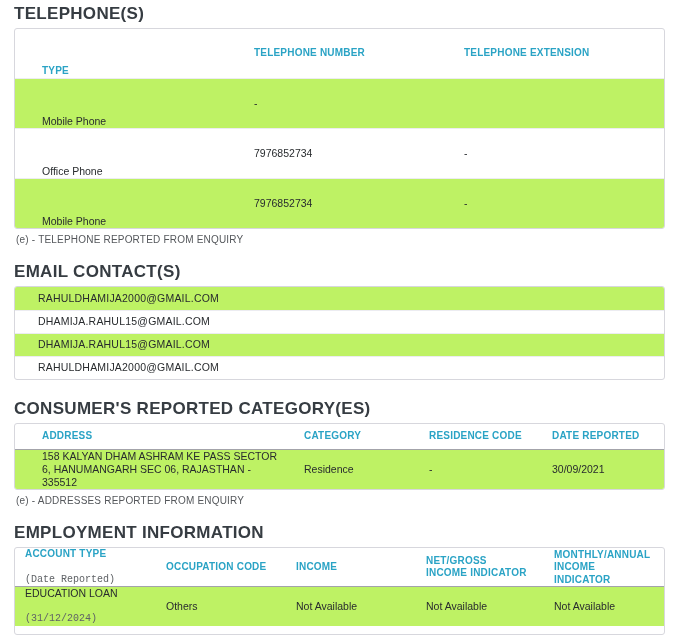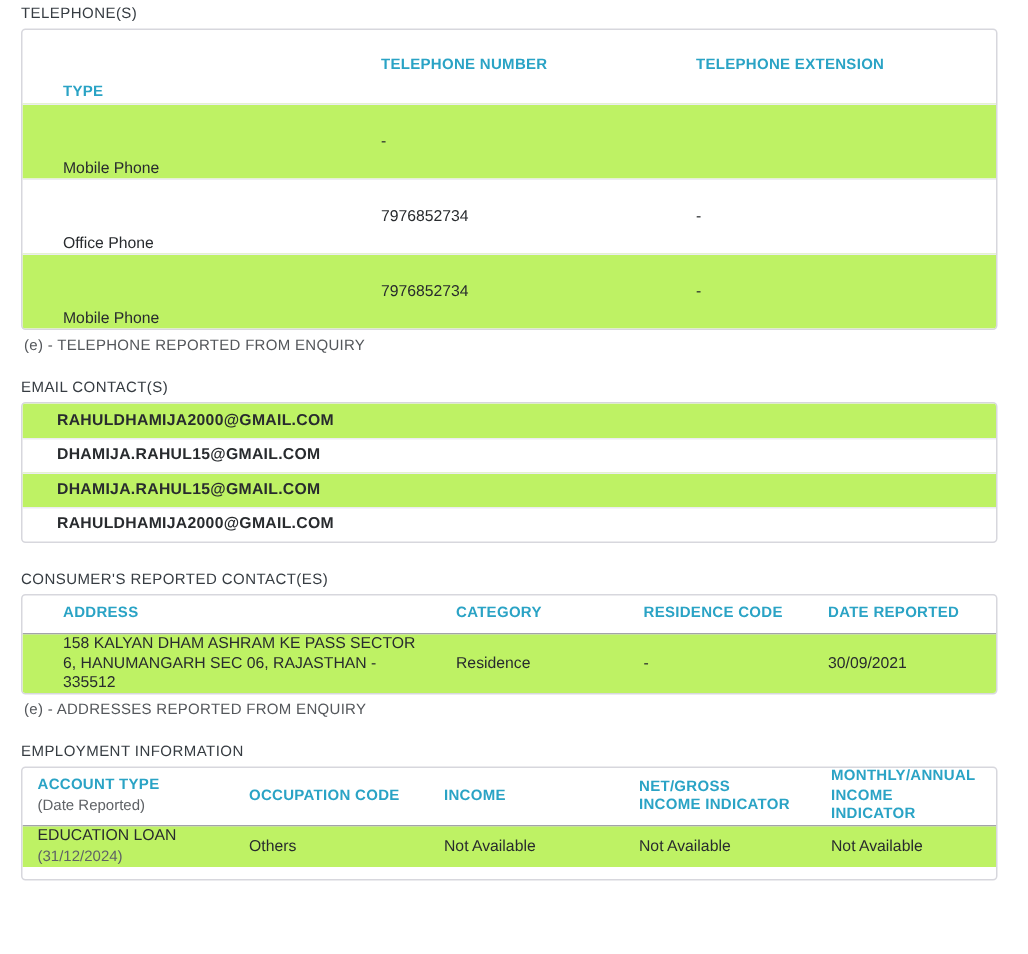--- a/index.html
+++ b/index.html
@@ -6,21 +6,21 @@
   html,body { background:#ffffff; }
   body {
     width:685px; height:636px; overflow:hidden;
     font-family:"Liberation Sans","DejaVu Sans",sans-serif;
     color:#282b2e;
     -webkit-font-smoothing:antialiased;
   }
   .page { padding:4px 20px 0 14px; }
 
   .section-title {
-    font-size:10px; font-weight:normal; color:#363c42;
+    font-size:17px; font-weight:bold; color:#363c42;
     letter-spacing:.3px; margin-bottom:4px;
   }
 
   .card {
     border:1px solid #d7d7dd; border-radius:3px; background:#ffffff;
     overflow:hidden;
   }
 
   .row { display:grid; align-items:center; }
   .row.stripe { background:#bef264; }
@@ -30,36 +30,36 @@
   .tbl-phone .row { grid-template-columns:239px 210px 1fr; }
   .tbl-phone .hdr { min-height:28px; }
   .tbl-phone .body-row { min-height:24px; border-top:1px solid #ececf1; }
   .tbl-phone .cell:first-child { padding-left:27px;margin-top:36px; }
 
   .hdr .cell {
     font-size:10px; font-weight:bold; color:#2aa3c5; letter-spacing:.2px;
   }
 
   
-  .tbl-email .row { grid-template-columns:1fr; min-height:23px;font-weight:bold; }
+  .tbl-email .row { grid-template-columns:1fr; min-height:23px; }
   .tbl-email .row + .row { border-top:1px solid #ececf1; }
   .tbl-email .cell { padding-left:23px; letter-spacing:.2px; }
 
   
   .tbl-addr .row { grid-template-columns:289px 125px 123px 1fr; }
   .tbl-addr .hdr { min-height:26px; border-bottom:1px solid #a3a3aa; }
   .tbl-addr .body-row { min-height:35px; }
   .tbl-addr .cell:first-child { padding-left:27px; padding-right:22px; }
 
   
   .tbl-emp .row { grid-template-columns:141px 130px 130px 128px 1fr; }
   .tbl-emp .hdr { min-height:36px; border-bottom:1px solid #a3a3aa; align-items:center; }
   .tbl-emp .body-row { min-height:27px; margin-bottom:8px; align-items:center; }
   .tbl-emp .cell { padding-left:10px; padding-right:14px; }
-  .sub-label { font-size:10px; font-weight:normal; color:#5f6266; letter-spacing:0; display:block; margin-top:2px; }
+  .sub-label { font-size:10px; font-weight:normal; color:#5f6266; letter-spacing:0; display:block; margin-top:13px;font-family:Liberation Mono, monospace; }
 
   .footnote {
     font-size:10px; color:#54575b; margin:5px 0 0 2px; letter-spacing:.2px;
   }
 
   .gap-s2 { margin-top:17px; }
   .gap-s3 { margin-top:19px; }
   .gap-s4 { margin-top:17px; }
 </style>
 </head>
@@ -105,21 +105,21 @@
       <div class="row stripe">
         <div class="cell">DHAMIJA.RAHUL15@GMAIL.COM</div>
       </div>
       <div class="row">
         <div class="cell">RAHULDHAMIJA2000@GMAIL.COM</div>
       </div>
     </div>
   </div>
 
   <div class="section gap-s3">
-    <div class="section-title">CONSUMER'S REPORTED CONTACT(ES)</div>
+    <div class="section-title">CONSUMER'S REPORTED CATEGORY(ES)</div>
     <div class="card tbl-addr">
       <div class="row hdr">
         <div class="cell">ADDRESS</div>
         <div class="cell">CATEGORY</div>
         <div class="cell">RESIDENCE CODE</div>
         <div class="cell">DATE REPORTED</div>
       </div>
       <div class="row body-row stripe">
         <div class="cell">158 KALYAN DHAM ASHRAM KE PASS SECTOR 6, HANUMANGARH SEC 06, RAJASTHAN - 335512</div>
         <div class="cell">Residence</div>

